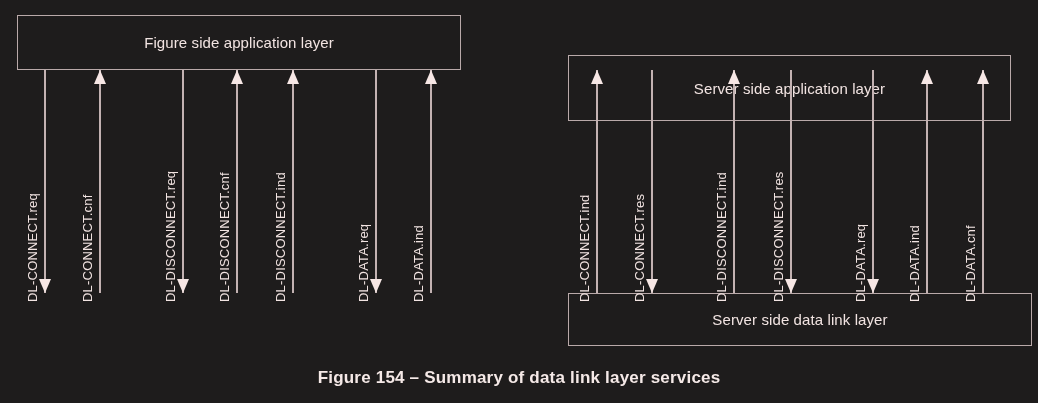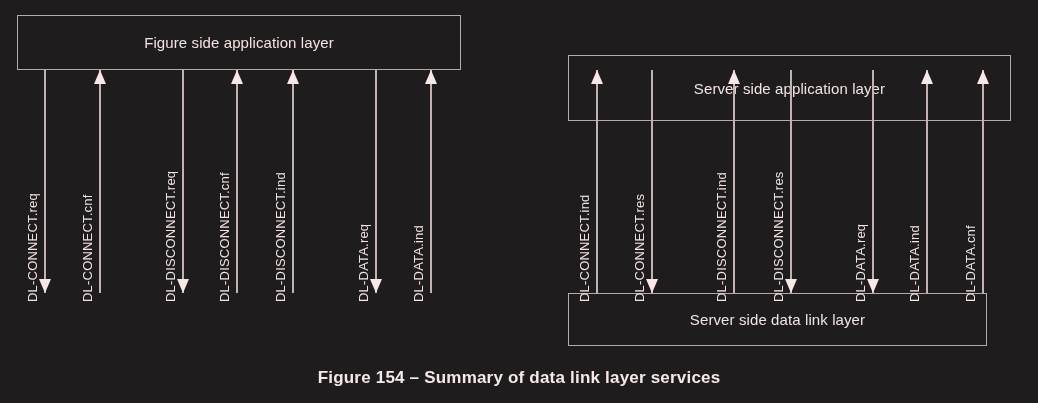--- a/index.html
+++ b/index.html
@@ -105,21 +105,21 @@
       <div class="prim-label" style="left: 371px; top: 287px;">DL-DATA.req</div>
       <div class="arrow-line" style="left: 430.25px; top: 70px; height: 223px;"></div>
       <div class="arrow-head up" style="left: 425px; top: 70px;"></div>
       <div class="prim-label" style="left: 426px; top: 287px;">DL-DATA.ind</div>
     </div>
 
   <div class="layer-box" id="server-top-box" style="left: 568px; width: 443px; top: 15px; height: 66px; margin-top: 40px;">
     <span class="layer-box-label">Server side application layer</span>
   </div>
 
-  <div class="layer-box" id="server-bottom-box" style="left: 568px; width: 419px; top: 293px; height: 53px;">
+  <div class="layer-box" id="server-bottom-box" style="left: 568px; width: 464px; top: 293px; height: 53px;">
     <span class="layer-box-label">Server side data link layer</span>
   </div>
 
   <div id="server-arrows">
       <div class="arrow-line" style="left: 596.25px; top: 70px; height: 223px;"></div>
       <div class="arrow-head up" style="left: 591px; top: 70px;"></div>
       <div class="prim-label" style="left: 592px; top: 287px;">DL-CONNECT.ind</div>
       <div class="arrow-line" style="left: 651.25px; top: 70px; height: 223px;"></div>
       <div class="arrow-head down" style="left: 646px; top: 279px;"></div>
       <div class="prim-label" style="left: 647px; top: 287px;">DL-CONNECT.res</div>

